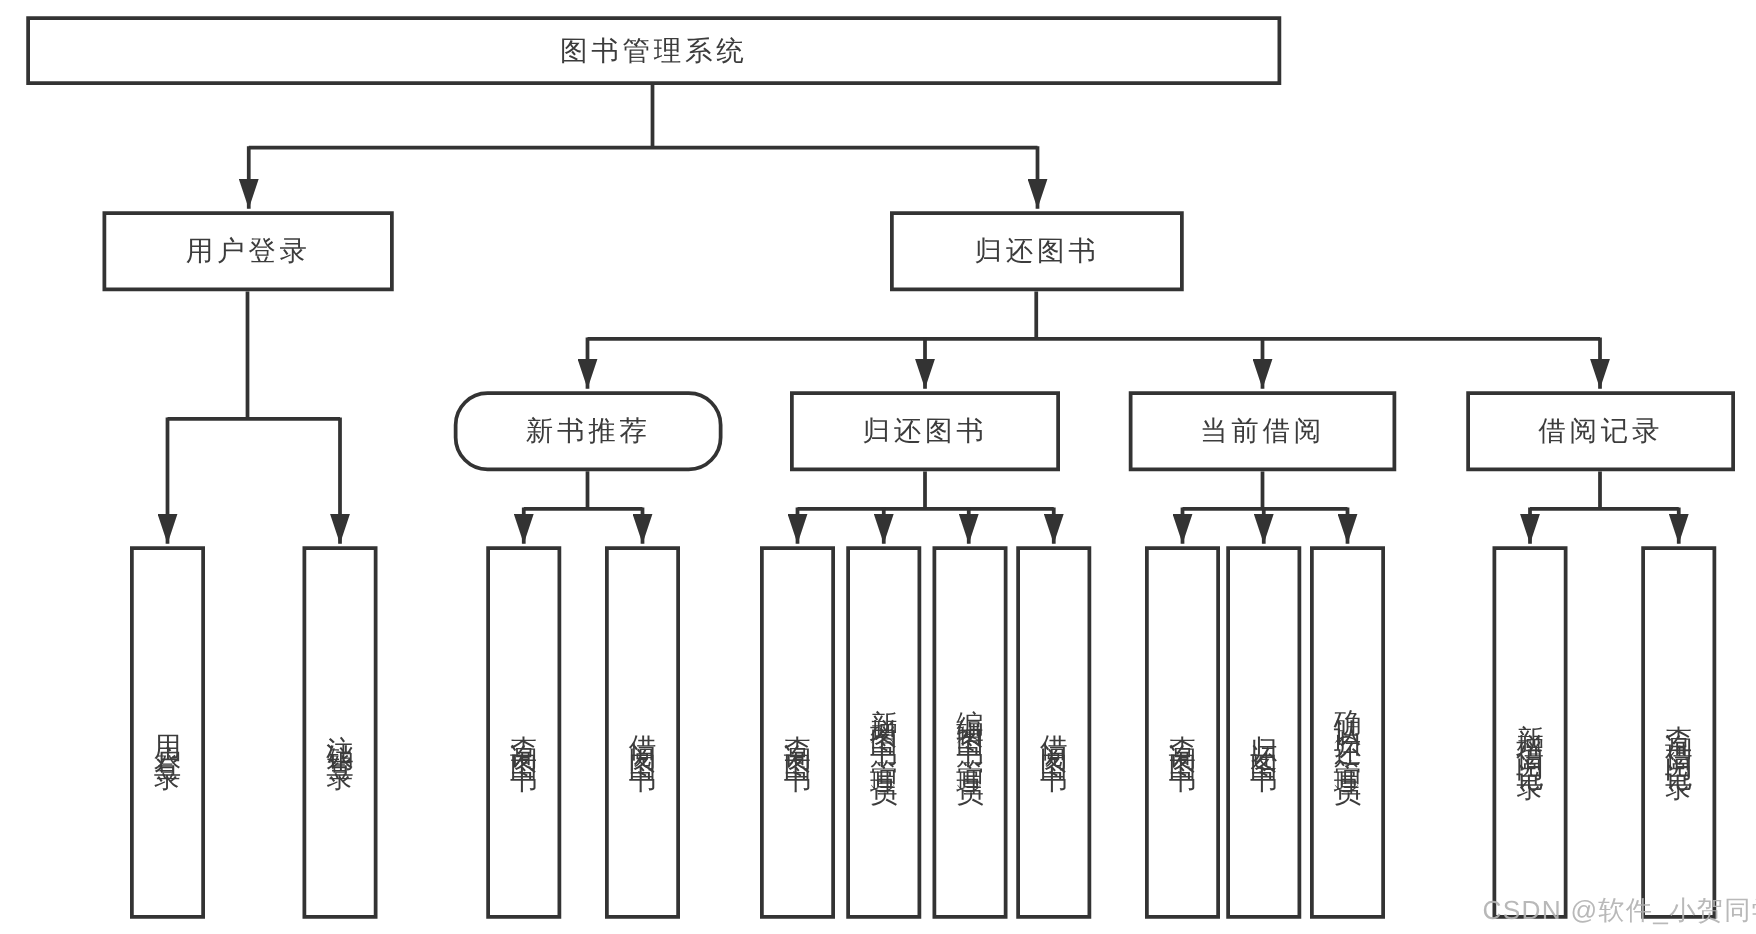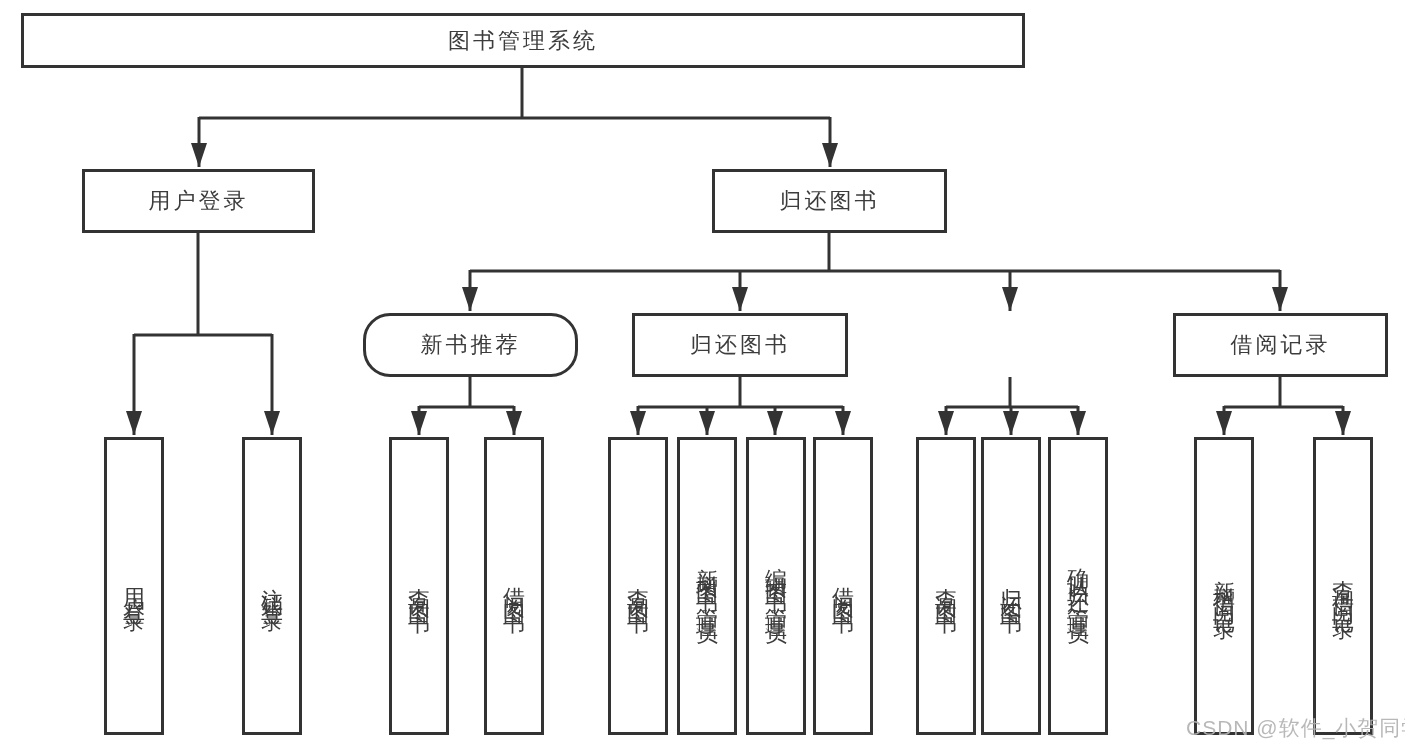--- a/index.html
+++ b/index.html
@@ -117,20 +117,23 @@
   <div class="node hbox" style="left:712px;top:169px;width:235px;height:64px;">
     <span>归还图书</span>
   </div>
 
   <div class="node hbox" style="left:363px;top:313px;width:215px;height:64px;border-radius:27px;">
     <span>新书推荐</span>
   </div>
   <div class="node hbox" style="left:632px;top:313px;width:216px;height:64px;">
     <span>归还图书</span>
   </div>
+  <div class="node hbox" style="left:903px;top:313px;width:214px;height:64px;">
+    <span>当前借阅</span>
+  </div>
   <div class="node hbox" style="left:1173px;top:313px;width:215px;height:64px;">
     <span>借阅记录</span>
   </div>
 
   <div class="node vbox" style="left:104px;">
     <span>用户登录</span>
   </div>
   <div class="node vbox" style="left:242px;">
     <span>注销登录</span>
   </div>

